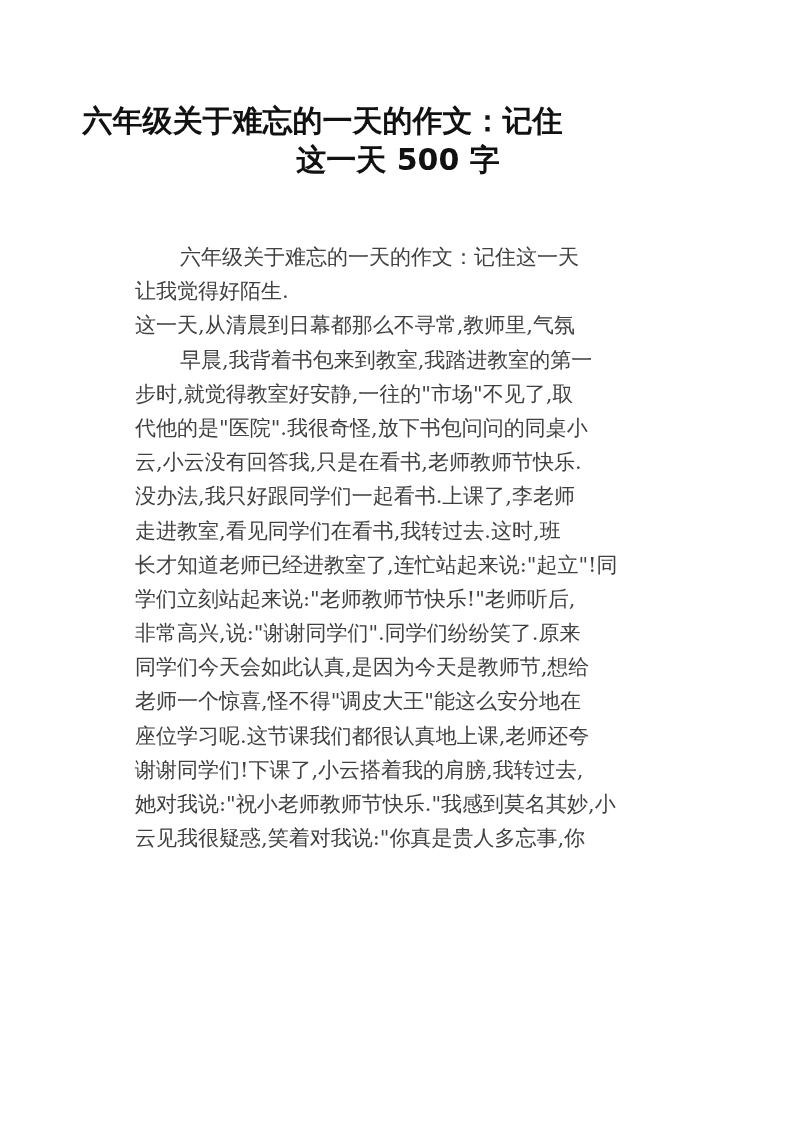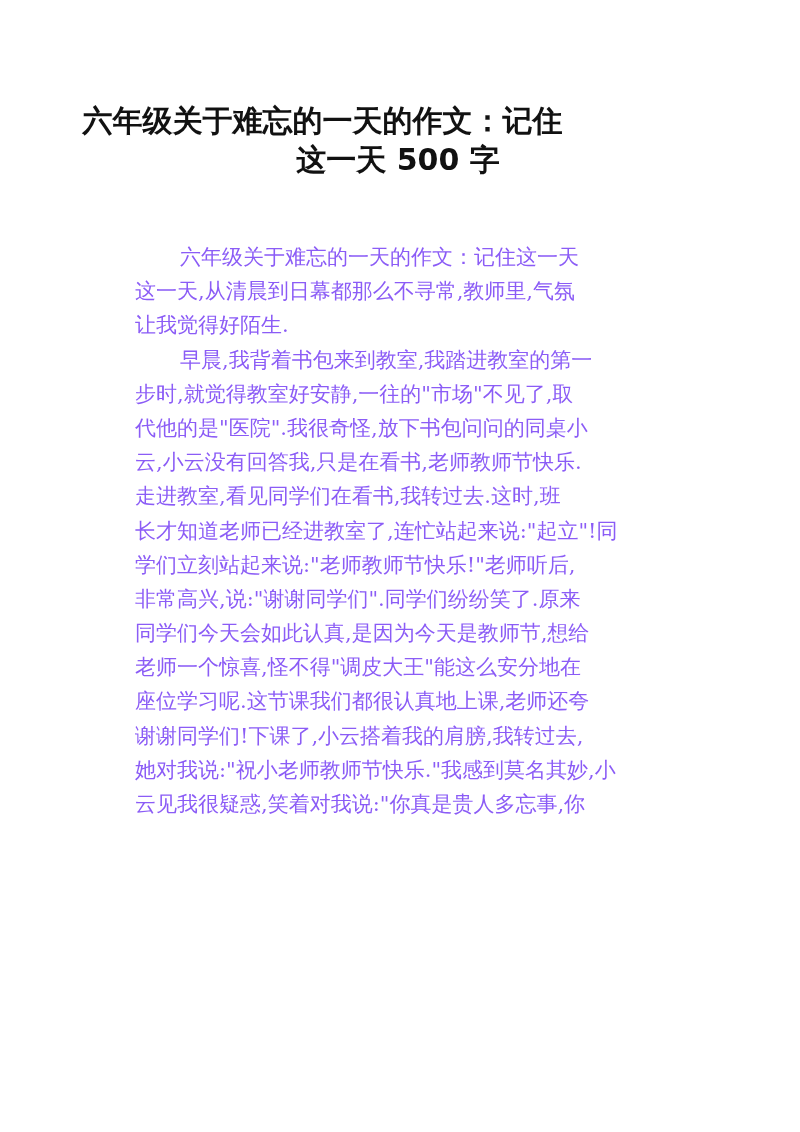--- a/index.html
+++ b/index.html
@@ -8,42 +8,43 @@
   .title {
     position: absolute; left: 0; width: 800px; text-align: center;
     font-family: "DejaVu Sans", "Liberation Sans", sans-serif;
     font-weight: bold; font-size: 30px; color: #111; line-height: 38px; margin: 0;
   }
   .title .l1 { position: absolute; left: 0; width: 645px; top: 102px; }
   .title .l2 { position: absolute; left: 0; width: 796px; top: 141px; }
   .body {
     position: absolute; left: 135px; top: 240px; width: 580px;
     font-family: "DejaVu Serif", "Liberation Serif", serif;
-    font-size: 21px; color: #8b5cf6; line-height: 34.2px;
+    font-size: 21px; color: #404040; line-height: 34.2px;
   }
   .line { display: block; white-space: nowrap; height: 34.2px; }
   .indent { padding-left: 45px; }
 </style>
 </head>
 <body>
 
 <div class="page">
   <h1 class="title">
     <span class="l1">六年级关于难忘的一天的作文：记住</span>
     <span class="l2">这一天 500 字</span>
   </h1>
 
   <div class="body">
     <span class="line indent">六年级关于难忘的一天的作文：记住这一天</span>
+    <span class="line">让我觉得好陌生.</span>
     <span class="line">这一天,从清晨到日幕都那么不寻常,教师里,气氛</span>
-    <span class="line">让我觉得好陌生.</span>
     <span class="line indent">早晨,我背着书包来到教室,我踏进教室的第一</span>
     <span class="line">步时,就觉得教室好安静,一往的"市场"不见了,取</span>
     <span class="line">代他的是"医院".我很奇怪,放下书包问问的同桌小</span>
     <span class="line">云,小云没有回答我,只是在看书,老师教师节快乐.</span>
+    <span class="line">没办法,我只好跟同学们一起看书.上课了,李老师</span>
     <span class="line">走进教室,看见同学们在看书,我转过去.这时,班</span>
     <span class="line">长才知道老师已经进教室了,连忙站起来说:"起立"!同</span>
     <span class="line">学们立刻站起来说:"老师教师节快乐!"老师听后,</span>
     <span class="line">非常高兴,说:"谢谢同学们".同学们纷纷笑了.原来</span>
     <span class="line">同学们今天会如此认真,是因为今天是教师节,想给</span>
     <span class="line">老师一个惊喜,怪不得"调皮大王"能这么安分地在</span>
     <span class="line">座位学习呢.这节课我们都很认真地上课,老师还夸</span>
     <span class="line">谢谢同学们!下课了,小云搭着我的肩膀,我转过去,</span>
     <span class="line">她对我说:"祝小老师教师节快乐."我感到莫名其妙,小</span>
     <span class="line">云见我很疑惑,笑着对我说:"你真是贵人多忘事,你</span>

